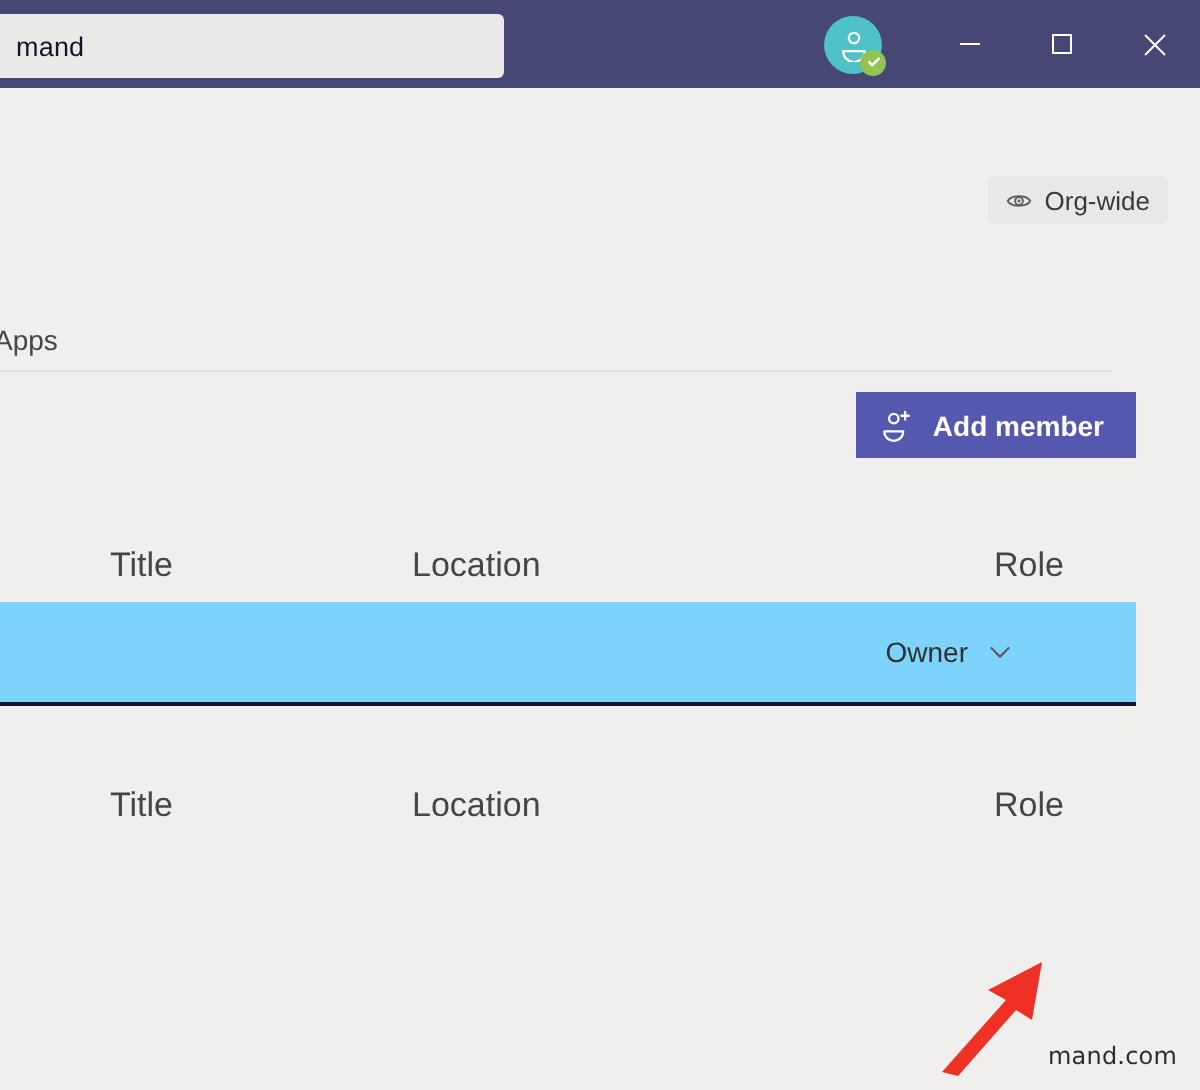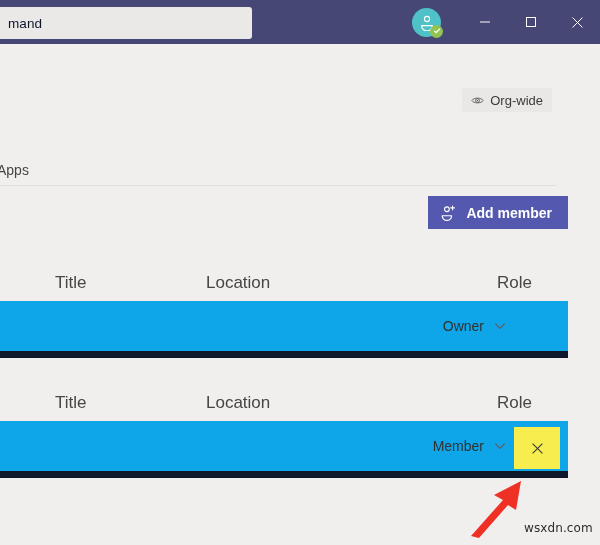--- a/index.html
+++ b/index.html
@@ -92,21 +92,21 @@
     display: flex;
     align-items: center;
     justify-content: center;
     color: #ffffff;
   }
   .win-btn svg { display: block; }
 
   
   .org-badge {
     position: absolute;
-    right: 48px;
+    right: 16px;
     top: 88px;
     height: 24px;
     background: #e9e8e7;
     border-radius: 3px;
     display: flex;
     align-items: center;
     padding: 0 9px;
     gap: 6px;
   }
   .org-badge-label {
@@ -177,22 +177,22 @@
     font-size: 17px;
     color: #484644;
   }
   .th-title    { left: 55px; }
   .th-location { left: 206px; }
   .th-role     { left: 497px; }
 
   .row {
     position: relative;
     height: 50px;
-    background: #0ea5e9;
-    border-bottom: 7px solid #0f172a;
+    background: #7dd3fc;
+    border-bottom: 2px solid #0f172a;
   }
   .row-role {
     position: absolute;
     right: 61px;
     top: 0;
     height: 50px;
     display: flex;
     align-items: center;
     gap: 9px;
   }
@@ -329,36 +329,21 @@
     </div>
   </div>
 
   <div class="table" id="table-members">
     <div class="table-header">
       <div class="th th-title">Title</div>
       <div class="th th-location">Location</div>
       <div class="th th-role">Role</div>
     </div>
 
-    <div class="row">
-      <div class="row-role">
-        <span class="row-role-label">Member</span>
-        <svg width="14" height="14" viewBox="0 0 14 14">
-          <path d="M2.7 5 L7 9.3 L11.3 5" fill="none" stroke="#605e5c" stroke-width="1.1" stroke-linecap="round" stroke-linejoin="round"></path>
-        </svg>
-      </div>
-
-      <button class="remove-btn">
-        <svg width="13" height="13" viewBox="0 0 13 13">
-          <line x1="1.6" y1="1.6" x2="11.4" y2="11.4" stroke="#3b3a39" stroke-width="1.1"></line>
-          <line x1="11.4" y1="1.6" x2="1.6" y2="11.4" stroke="#3b3a39" stroke-width="1.1"></line>
-        </svg>
-      </button>
-    </div>
   </div>
 
   <svg class="arrow-annotation" viewBox="0 0 70 60">
     <path d="M8 58 L40 22 L31 17 L58 3 L53 32 L45 27 L16 60 Z" fill="#ee3124"></path>
   </svg>
 
-  <div class="watermark">wsxdn.com</div>
+  <div class="watermark">mand.com</div>
 
 </div>
 
 </body></html>

